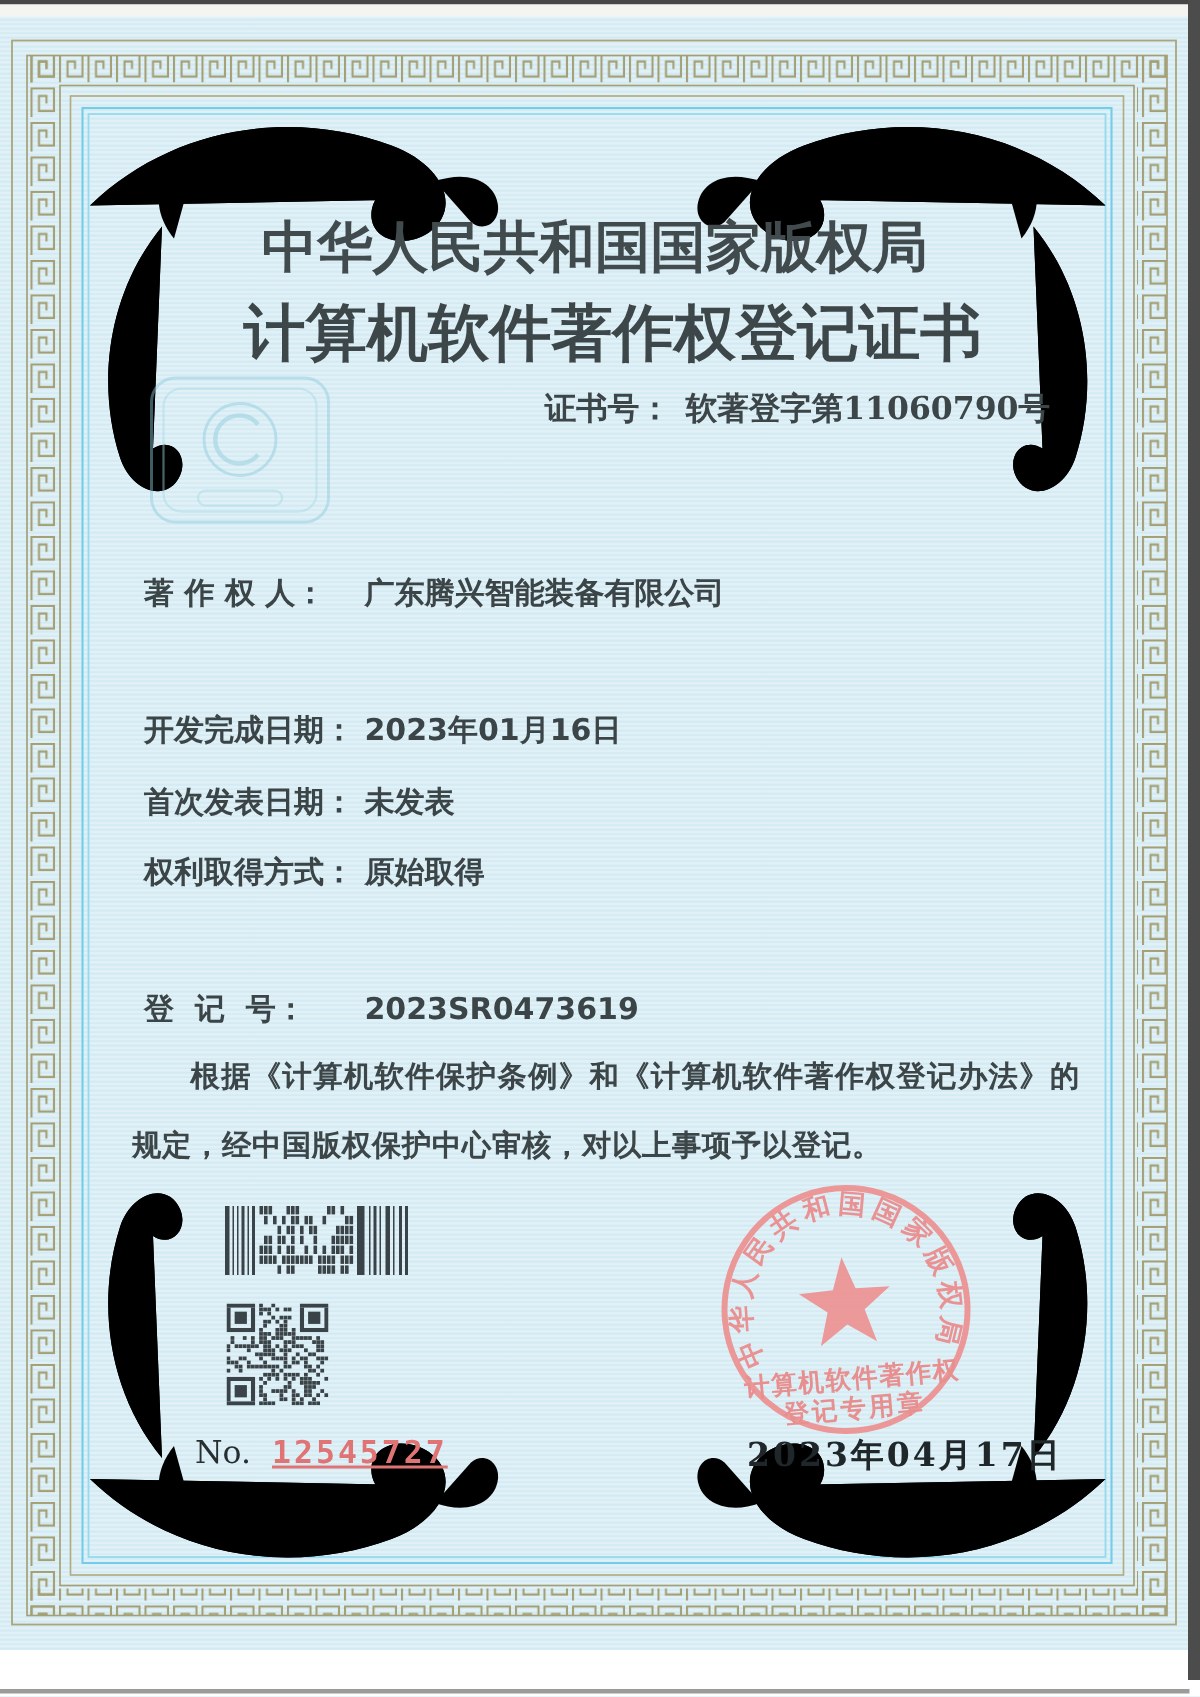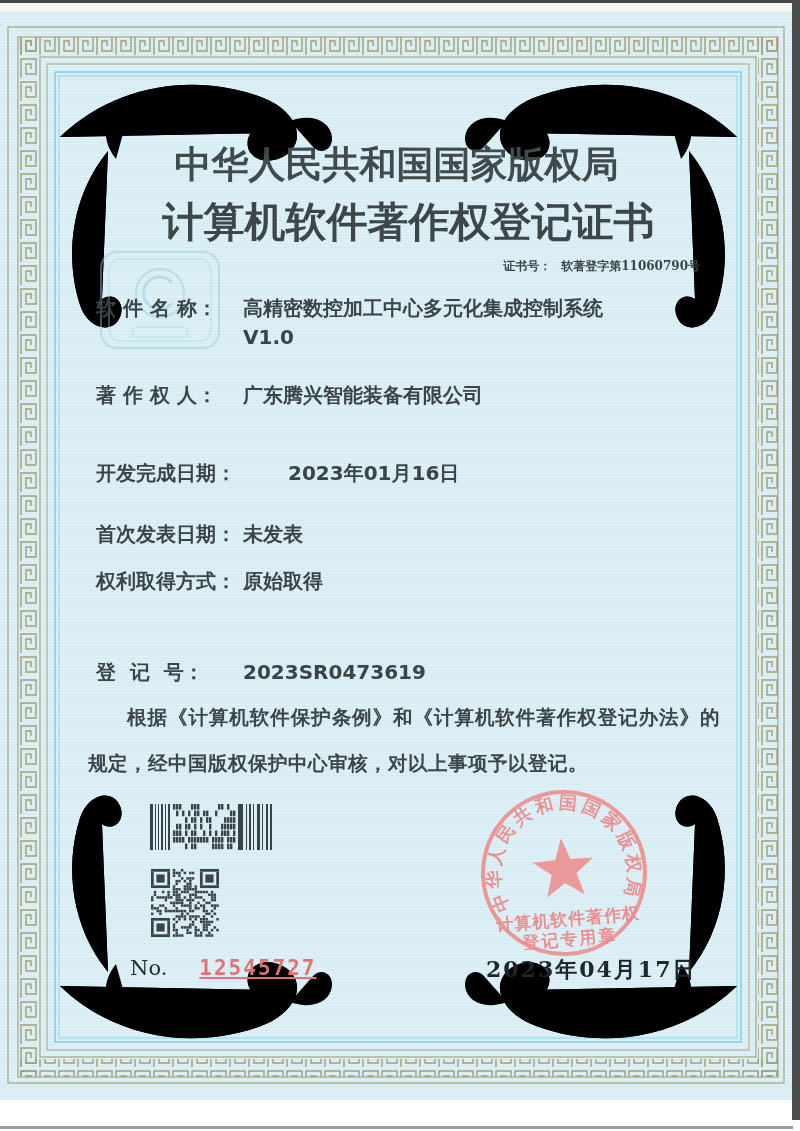--- a/index.html
+++ b/index.html
@@ -24,46 +24,46 @@
   .fl-tr{right:42px;top:52px;transform:scaleX(-1);}
   .fl-bl{left:46px;bottom:40px;transform:scaleY(-1);}
   .fl-br{right:42px;bottom:40px;transform:scale(-1,-1);}
 
   .watermark{position:absolute;left:98px;top:238px;width:124px;height:102px;opacity:.45;}
 
   .authority{position:absolute;left:0;top:135px;width:793px;text-align:center;
              font-size:37px;font-weight:700;color:#414b4e;letter-spacing:0px;line-height:1;}
   .cert-title{position:absolute;left:0;top:189px;width:793px;text-align:center;
              font-size:41px;font-weight:700;color:#3d4649;letter-spacing:0px;line-height:1.1;margin-left:12px;}
-  .cert-no{position:absolute;top:247px;right:93px;font-size:12px;font-weight:700;color:#3c4548;}
+  .cert-no{position:absolute;top:247px;right:93px;font-size:21px;font-weight:700;color:#3c4548;}
   .cert-no .lbl{margin-right:10px;}
 
   .field-row{position:absolute;left:96px;width:640px;display:flex;align-items:flex-start;
              font-family:"DejaVu Sans","Liberation Sans",sans-serif;
              font-size:20px;font-weight:700;color:#3b4447;line-height:29px;}
   .field-row .f-label{width:147px;white-space:pre;flex:0 0 auto;}
   .field-row .f-value{width:480px;}
-  .row-0{top:283px;} .row-1{top:370px;} .row-2{top:448px;gap:45px;} .row-3{top:509px;}
+  .row-0{top:283px;} .row-1{top:370px;} .row-2{top:461px;} .row-3{top:509px;}
   .row-4{top:556px;} .row-5{top:602px;} .row-6{top:647px;}
 
   .statement{position:absolute;left:88px;top:684px;width:632px;
              font-size:19.5px;font-weight:700;color:#3c4548;line-height:46px;
              letter-spacing:.5px;text-indent:2em;text-align:justify;}
 
   .barcode{position:absolute;left:150px;top:793px;width:122px;height:46px;}
   .qrcode{position:absolute;left:151px;top:858px;width:68px;height:68px;}
   #bc-g rect,#qr-g rect{fill:#3a4347;}
 
   .seal{position:absolute;left:464px;top:767px;width:200px;height:200px;opacity:.88;}
 
-  .serial{position:absolute;left:130px;top:945px;display:flex;align-items:baseline;gap:32px;}
+  .serial{position:absolute;left:130px;top:945px;display:flex;align-items:baseline;gap:14px;}
   .serial .no-lbl{font-size:21px;color:#272e31;font-weight:400;}
   .serial .no-val{font-family:"DejaVu Sans Mono","Liberation Mono",monospace;
                   font-size:21px;color:#e07474;letter-spacing:2px;font-weight:700;text-decoration:underline;}
-  .issue-date{position:absolute;left:486px;top:944px;font-size:22px;font-weight:700;
+  .issue-date{position:absolute;left:498px;top:944px;font-size:22px;font-weight:700;
               color:#20272a;letter-spacing:2px;}
 </style>
 </head>
 <body>
 
 <div class="scan">
 
   <div class="edge-top-dark"></div>
   <div class="edge-top-white"></div>
 
@@ -127,27 +127,20 @@
       <path d="M74,34 A16,16 0 1 0 74,54" fill="none" stroke="#8ccadd" stroke-width="3"></path>
       <rect x="34" y="78" width="56" height="10" rx="5" fill="none" stroke="#a5d8e8" stroke-width="1.5"></rect>
     </svg>
 
     <div class="authority">中华人民共和国国家版权局</div>
     <div class="cert-title">计算机软件著作权登记证书</div>
     <div class="cert-no">
       <span class="lbl">证书号：</span><span>软著登字第11060790号</span>
     </div>
 
-    <div class="field-row row-0">
-      <span class="f-label">软 件 名 称：</span>
-      <span class="f-value">
-        <div>高精密数控加工中心多元化集成控制系统</div>
-        <div>V1.0</div>
-      </span>
-    </div>
     <div class="field-row row-1">
       <span class="f-label">著 作 权 人：</span>
       <span class="f-value">广东腾兴智能装备有限公司</span>
     </div>
     <div class="field-row row-2">
       <span class="f-label">开发完成日期：</span>
       <span class="f-value">2023年01月16日</span>
     </div>
     <div class="field-row row-4">
       <span class="f-label">权利取得方式：</span>

